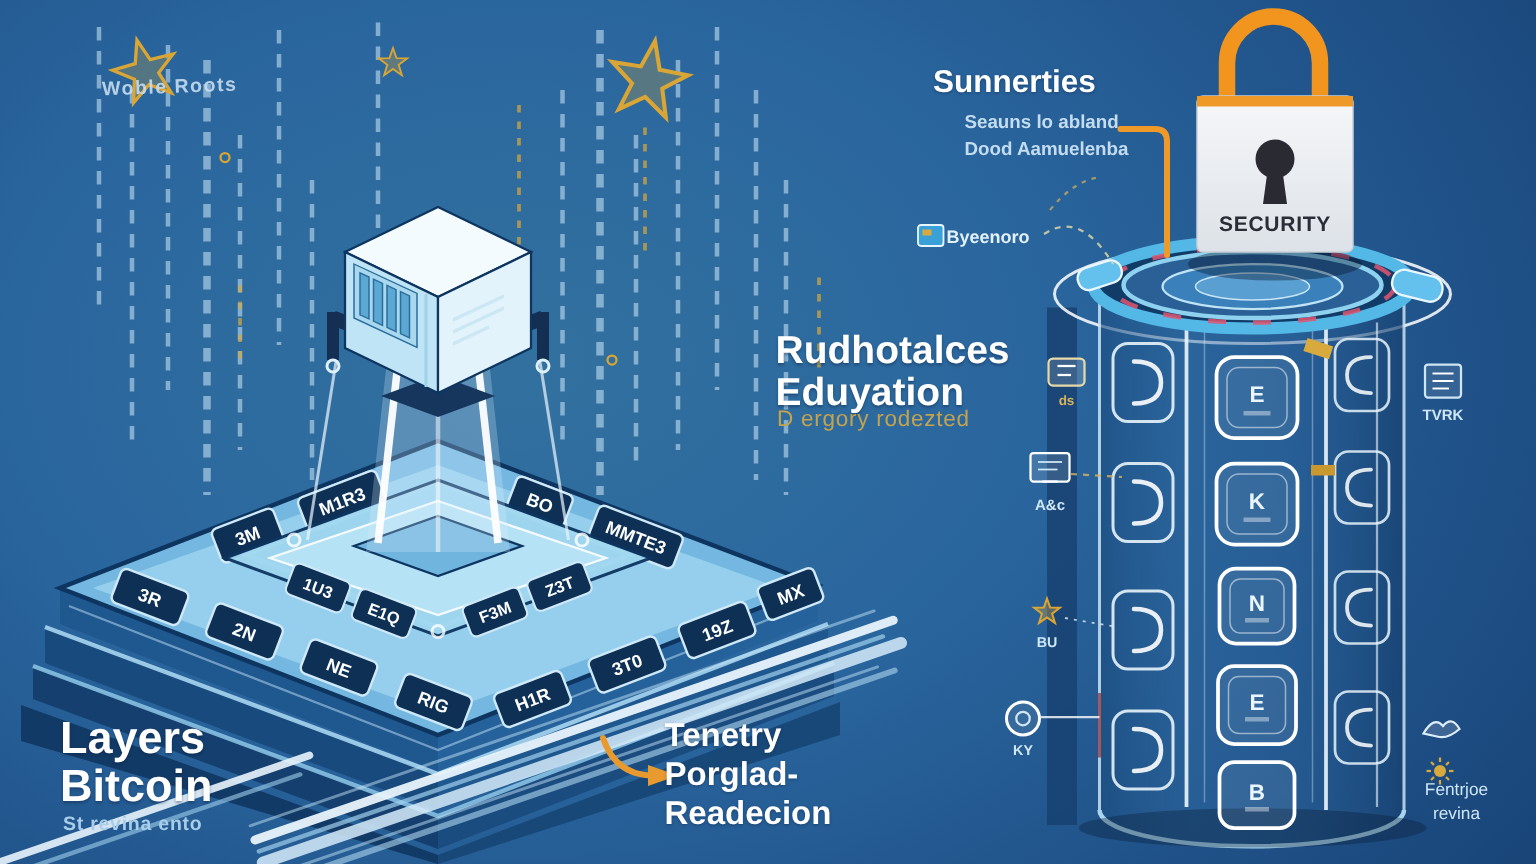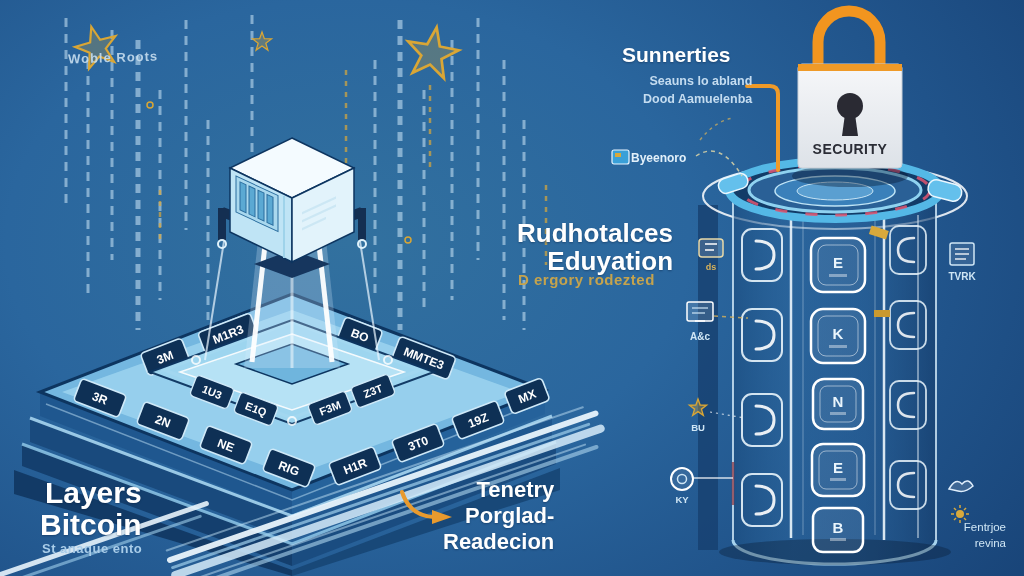--- a/index.html
+++ b/index.html
@@ -8,27 +8,27 @@
     background:radial-gradient(ellipse 900px 640px at 34% 42%, #32719f 0%, #2a669e 38%, #20538a 68%, #163f72 100%);
     font-family:"Liberation Sans",sans-serif;
   }
   #art{position:absolute;left:0;top:0;}
   .label{position:absolute;color:#fff;}
   .t-scatter{left:68px;top:50px;font-size:13px;font-weight:bold;color:#c6ddef;letter-spacing:1px;transform:rotate(-2deg);opacity:.9;}
   .t-big{font-weight:bold;color:#ffffff;line-height:1.06;text-shadow:0 1px 2px rgba(10,30,60,.4);}
   .t-bitcoin{left:40px;top:477px;font-size:30px;}
   .t-bitcoin-sub{left:42px;top:541px;font-size:13px;color:#a9cde9;font-weight:bold;letter-spacing:.5px;}
   .t-center{left:517px;top:220px;font-size:26px;}
-  .t-center-sub{left:518px;top:271px;font-size:15px;color:#c5a34d;font-weight:bold;letter-spacing:.5px;}
+  .t-center-sub{left:518px;top:271px;font-size:15px;color:#c5a34d;font-weight:normal;letter-spacing:.5px;}
   .t-callout{left:443px;top:477px;font-size:22px;line-height:1.18;}
   .t-sunner{left:622px;top:44px;font-size:21px;}
   .t-sunner-sub{left:643px;top:73px;font-size:12.5px;line-height:1.4;color:#c4dcf0;font-weight:bold;}
   .t-byeenoro{left:631px;top:151px;font-size:12px;color:#e2f0fa;font-weight:bold;}
   .t-foot{left:936px;top:520px;width:70px;text-align:center;font-size:11.5px;line-height:1.35;color:#cfe6f5;font-weight:normal;}
-  .line{display:block;text-align:right;}
+  .line{display:block;}
 </style>
 </head>
 <body>
 
 <div id="stage">
 
 <svg id="art" width="1024" height="576" viewBox="0 0 1024 576">
   <defs>
     <path id="star" d="M0,-20 L4.7,-6.5 L19,-6.2 L7.6,2.5 L11.8,16.2 L0,8 L-11.8,16.2 L-7.6,2.5 L-19,-6.2 L-4.7,-6.5 Z"></path>
     <linearGradient id="lockgrad" x1="0" y1="0" x2="0" y2="1">
@@ -398,21 +398,21 @@
     </g>
   </g>
 </svg>
 
 <div class="label t-scatter">Woble Roots</div>
 
 <div class="label t-big t-bitcoin">
   <span class="line">Layers</span>
   <span class="line">Bitcoin</span>
 </div>
-<div class="label t-bitcoin-sub">St anaque ento</div>
+<div class="label t-bitcoin-sub">St revina ento</div>
 
 <div class="label t-big t-center">
   <span class="line">Rudhotalces</span>
   <span class="line">Eduyation</span>
 </div>
 <div class="label t-center-sub">D ergory rodezted</div>
 
 <div class="label t-big t-callout">
   <span class="line">Tenetry</span>
   <span class="line">Porglad-</span>

